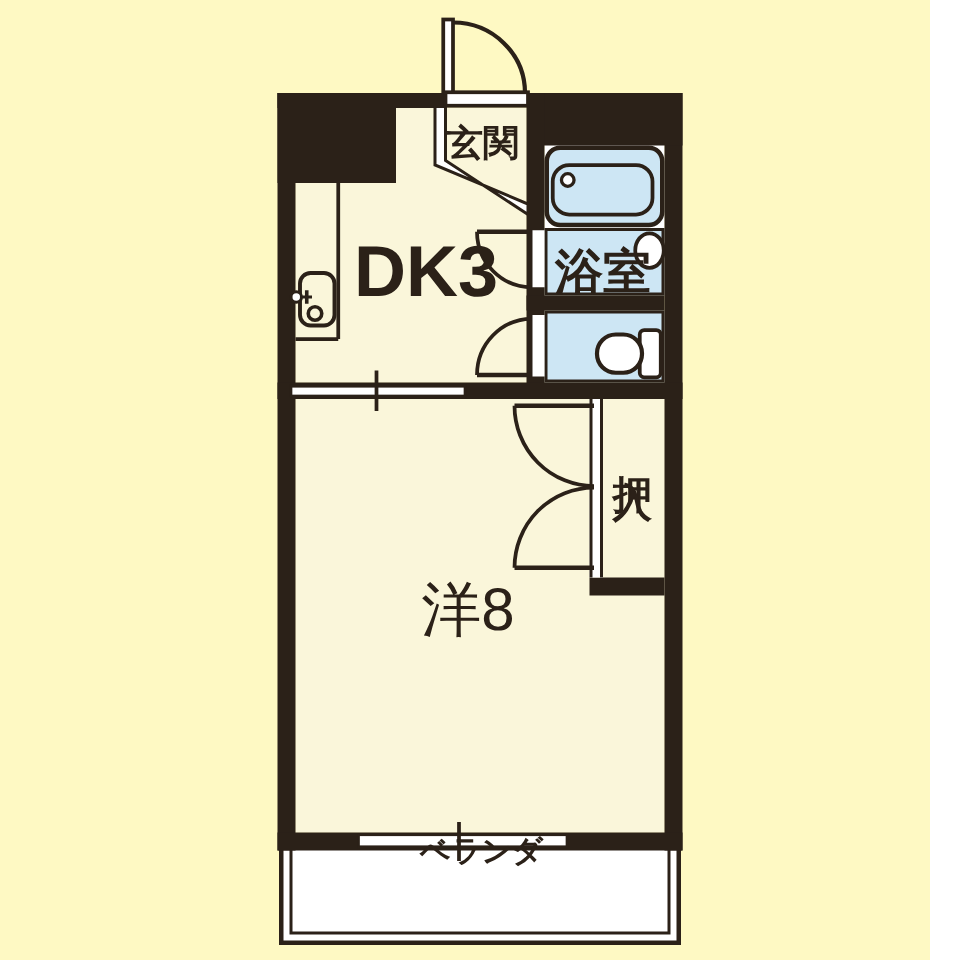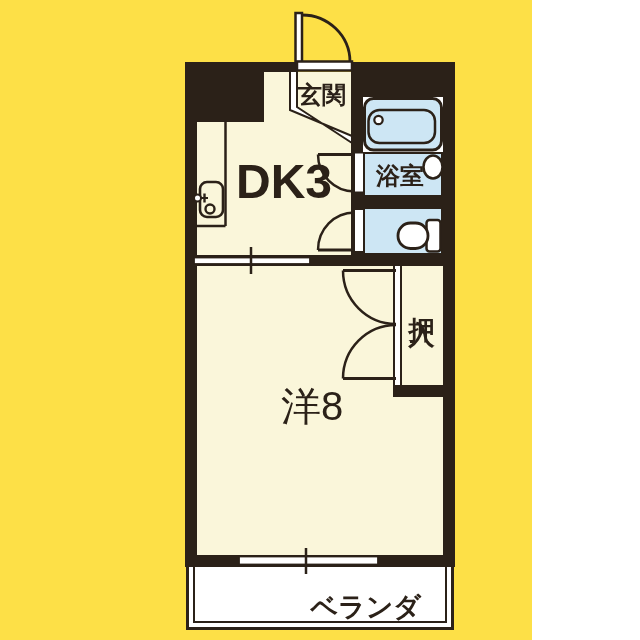--- a/index.html
+++ b/index.html
@@ -1,16 +1,16 @@
 <!DOCTYPE html>
 <html><head>
 <meta charset="utf-8">
 <style>
   html,body{margin:0;padding:0;background:#ffffff;}
-  #stage{position:relative;width:532px;height:640px;background:#fde047;overflow:hidden;
+  #stage{position:relative;width:620px;height:640px;background:#fef9c3;overflow:hidden;
          font-family:"Liberation Sans","DejaVu Sans",sans-serif;color:#2b2118;}
   .abs{position:absolute;box-sizing:border-box;}
   .wall{background:#2b2118;}
   .floor{background:#faf6da;}
   .wet{background:#cde6f4;border:2px solid #2b2118;}
   .whitecell{background:#ffffff;}
   .label{position:absolute;color:#2b2118;text-align:center;white-space:nowrap;}
   svg{position:absolute;left:0;top:0;}
 </style>
 </head>
@@ -81,17 +81,17 @@
 
     <rect x="194" y="257.5" width="116" height="6.5" fill="#ffffff" stroke="#2b2118" stroke-width="1.8"></rect>
     <line x1="251" y1="247" x2="251" y2="274" stroke="#2b2118" stroke-width="2.5"></line>
 
     <rect x="239" y="556.5" width="139" height="8" fill="#ffffff" stroke="#2b2118" stroke-width="1.8"></rect>
     <line x1="306" y1="548" x2="306" y2="574" stroke="#2b2118" stroke-width="2.5"></line>
   </svg>
 
   <div class="label" style="left:292px;top:79px;width:60px;font-size:24px;font-weight:600;">玄関</div>
   <div class="label" style="left:214px;top:154px;width:140px;font-size:48px;font-weight:700;">DK3</div>
-  <div class="label" style="left:370px;top:160px;width:60px;font-size:24px;font-weight:600;">浴室</div>
+  <div class="label" style="left:370px;top:160px;width:60px;font-size:32px;font-weight:600;">浴室</div>
   <div class="label" style="left:405px;top:296px;font-size:26px;font-weight:600;writing-mode:vertical-rl;letter-spacing:3px;">押入</div>
   <div class="label" style="left:242px;top:379px;width:140px;font-size:40px;font-weight:400;">洋8</div>
-  <div class="label" style="left:221px;top:589px;width:200px;font-size:27px;font-weight:600;text-align:right;">ベランダ</div>
+  <div class="label" style="left:221px;top:554px;width:200px;font-size:20px;font-weight:600;">ベランダ</div>
 </div>
 
 </body></html>

